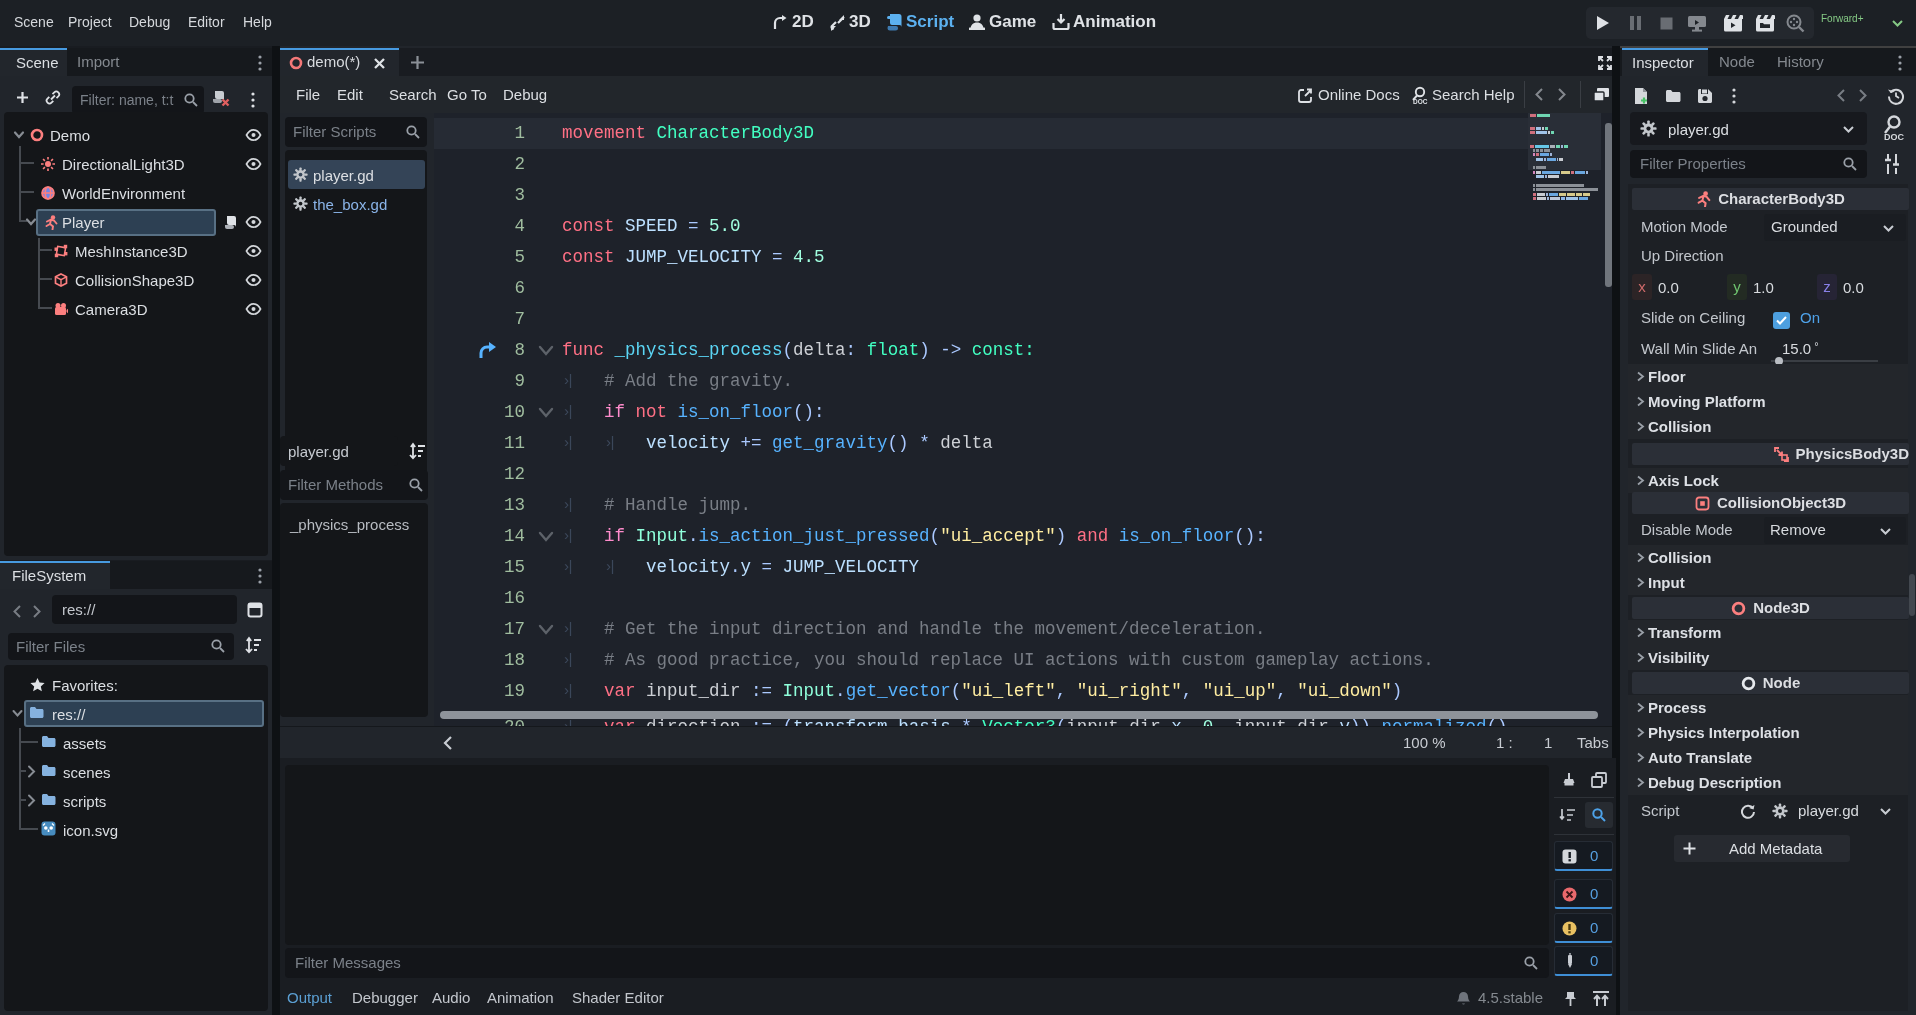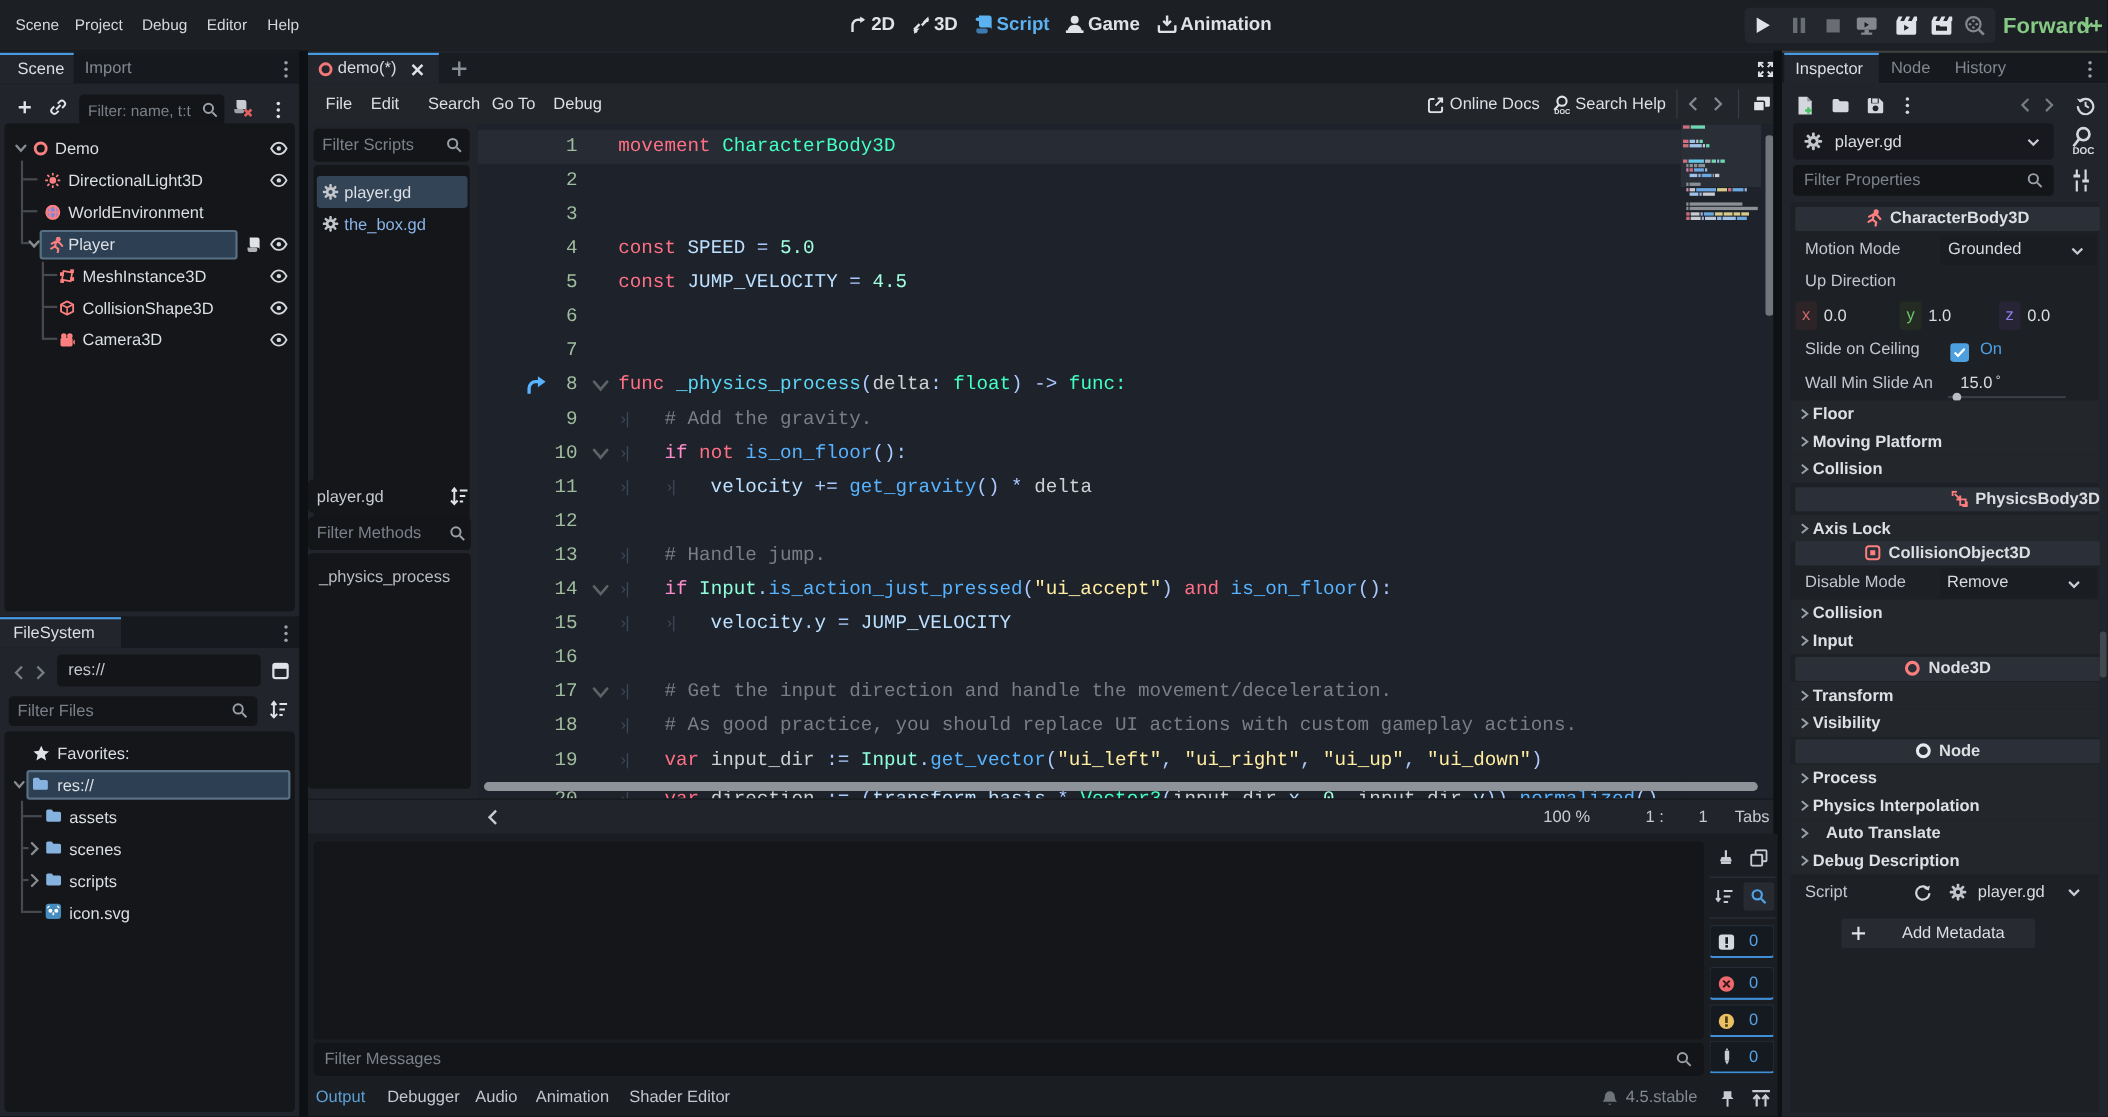--- a/index.html
+++ b/index.html
@@ -106,21 +106,21 @@
       <path d="M5 9h3l1 1.2h6V14H5z" fill="#22262b"></path>
     </svg>
   <svg style="left:1786px;top:14px" width="19" height="19" viewBox="0 0 19 19">
       <circle cx="8" cy="8" r="6.5" fill="none" stroke="#84888e" stroke-width="2"></circle>
       <circle cx="8" cy="5" r="1.2" fill="#84888e"></circle>
       <circle cx="8" cy="11" r="1.2" fill="#84888e"></circle>
       <circle cx="5" cy="8" r="1.2" fill="#84888e"></circle>
       <circle cx="11" cy="8" r="1.2" fill="#84888e"></circle>
       <path d="M13 13l4.5 4.5" stroke="#84888e" stroke-width="2.4"></path>
     </svg>
-  <span class="abs" style="left:1821px;top:13px;color:#85c985;font-weight:bold;font-size:20px">Forward+</span>
+  <span class="abs" style="left:1821px;top:13px;color:#85c985;font-weight:normal;font-size:10px">Forward+</span>
   <svg style="left:1891px;top:19px" width="13" height="9" viewBox="0 0 13 9">
       <path d="M2 2l4.5 4.5L11 2" fill="none" stroke="#85c985" stroke-width="2"></path>
     </svg>
 </div>
 
 <div id="leftdock" class="abs">
   <div class="tabstrip" style="top:2px">
     <div class="tab-a" style="left:0;width:67px;padding-left:16px">Scene</div>
     <div class="tab-i" style="left:77px;width:60px">Import</div>
   </div>
@@ -429,21 +429,21 @@
   <div class="pane" style="left:0;top:457px;width:148px;height:214px"></div>
   <div class="abs" style="left:10px;top:470px;color:#b8bcc2">_physics_process</div>
   <div id="code">
     <div class="cl" style="top:5px;background:#262b34"><span class="ln">1</span><span class="ct"><span class="k">movement</span> <span class="ty">CharacterBody3D</span></span></div>
     <div class="cl" style="top:36px"><span class="ln">2</span></div>
     <div class="cl" style="top:67px"><span class="ln">3</span></div>
     <div class="cl" style="top:98px"><span class="ln">4</span><span class="ct"><span class="k">const</span> <span class="mem">SPEED</span> <span class="op">=</span> <span class="num">5.0</span></span></div>
     <div class="cl" style="top:129px"><span class="ln">5</span><span class="ct"><span class="k">const</span> <span class="mem">JUMP_VELOCITY</span> <span class="op">=</span> <span class="num">4.5</span></span></div>
     <div class="cl" style="top:160px"><span class="ln">6</span></div>
     <div class="cl" style="top:191px"><span class="ln">7</span></div>
-    <div class="cl" style="top:222px"><span class="ln">8</span><span class="ct"><span class="k">func</span> <span class="fd">_physics_process</span><span class="op">(</span><span class="tx">delta</span><span class="op">:</span> <span class="ty">float</span><span class="op">)</span> <span class="op">-&gt;</span> <span class="ty">func:</span></span></div>
+    <div class="cl" style="top:222px"><span class="ln">8</span><span class="ct"><span class="k">func</span> <span class="fd">_physics_process</span><span class="op">(</span><span class="tx">delta</span><span class="op">:</span> <span class="ty">float</span><span class="op">)</span> <span class="op">-&gt;</span> <span class="ty">const:</span></span></div>
     <div class="cl" style="top:253px"><span class="ln">9</span><span class="tm" style="left:128px">›|</span><span class="ct" style="left:170px"><span class="com"># Add the gravity.</span></span></div>
     <div class="cl" style="top:284px"><span class="ln">10</span><span class="tm" style="left:128px">›|</span><span class="ct" style="left:170px"><span class="k2">if</span> <span class="k">not</span> <span class="fc">is_on_floor</span><span class="op">():</span></span></div>
     <div class="cl" style="top:315px"><span class="ln">11</span><span class="tm" style="left:128px">›|</span><span class="tm" style="left:170px">›|</span><span class="ct" style="left:212px"><span class="mem">velocity</span> <span class="op">+=</span> <span class="fc">get_gravity</span><span class="op">()</span> <span class="op">*</span> <span class="tx">delta</span></span></div>
     <div class="cl" style="top:346px"><span class="ln">12</span></div>
     <div class="cl" style="top:377px"><span class="ln">13</span><span class="tm" style="left:128px">›|</span><span class="ct" style="left:170px"><span class="com"># Handle jump.</span></span></div>
     <div class="cl" style="top:408px"><span class="ln">14</span><span class="tm" style="left:128px">›|</span><span class="ct" style="left:170px"><span class="k2">if</span> <span class="ty2">Input</span><span class="op">.</span><span class="fc">is_action_just_pressed</span><span class="op">(</span><span class="str">"ui_accept"</span><span class="op">)</span> <span class="k">and</span> <span class="fc">is_on_floor</span><span class="op">():</span></span></div>
     <div class="cl" style="top:439px"><span class="ln">15</span><span class="tm" style="left:128px">›|</span><span class="tm" style="left:170px">›|</span><span class="ct" style="left:212px"><span class="mem">velocity</span><span class="op">.</span><span class="mem">y</span> <span class="op">=</span> <span class="mem">JUMP_VELOCITY</span></span></div>
     <div class="cl" style="top:470px"><span class="ln">16</span></div>
     <div class="cl" style="top:501px"><span class="ln">17</span><span class="tm" style="left:128px">›|</span><span class="ct" style="left:170px"><span class="com"># Get the input direction and handle the movement/deceleration.</span></span></div>
     <div class="cl" style="top:532px"><span class="ln">18</span><span class="tm" style="left:128px">›|</span><span class="ct" style="left:170px"><span class="com"># As good practice, you should replace UI actions with custom gameplay actions.</span></span></div>
@@ -770,21 +770,21 @@
           <circle cx="7" cy="7" r="5" fill="none" stroke="#e6e9ed" stroke-width="2.6"></circle>
         </svg></span>Node</div>
   <div class="sect" style="top:649px"><svg style="left:8px;top:7px" width="9" height="11" viewBox="0 0 9 11">
         <path d="M2 1.5l5 4-5 4" fill="none" stroke="#9aa0a8" stroke-width="1.8"></path>
       </svg><span style="margin-left:20px">Process</span></div>
   <div class="sect" style="top:674px"><svg style="left:8px;top:7px" width="9" height="11" viewBox="0 0 9 11">
         <path d="M2 1.5l5 4-5 4" fill="none" stroke="#9aa0a8" stroke-width="1.8"></path>
       </svg><span style="margin-left:20px">Physics Interpolation</span></div>
   <div class="sect" style="top:699px"><svg style="left:8px;top:7px" width="9" height="11" viewBox="0 0 9 11">
         <path d="M2 1.5l5 4-5 4" fill="none" stroke="#9aa0a8" stroke-width="1.8"></path>
-      </svg><span style="margin-left:32px">Auto Translate</span></div>
+      </svg><span style="margin-left:20px">Auto Translate</span></div>
   <div class="sect" style="top:724px"><svg style="left:8px;top:7px" width="9" height="11" viewBox="0 0 9 11">
         <path d="M2 1.5l5 4-5 4" fill="none" stroke="#9aa0a8" stroke-width="1.8"></path>
       </svg><span style="margin-left:20px">Debug Description</span></div>
   <div class="plabel" style="top:756px">Script</div>
   <svg style="left:120px;top:757px" width="16" height="16" viewBox="0 0 16 16">
       <path d="M13 5.5A6 6 0 1 0 14 9" fill="none" stroke="#d4d7db" stroke-width="2"></path>
       <path d="M14.5 2l-1 4.5L9 5z" fill="#d4d7db"></path>
     </svg>
   <svg style="left:152px;top:757px" width="16" height="16" viewBox="0 0 16 16">
       <g fill="#c3c7cc">

